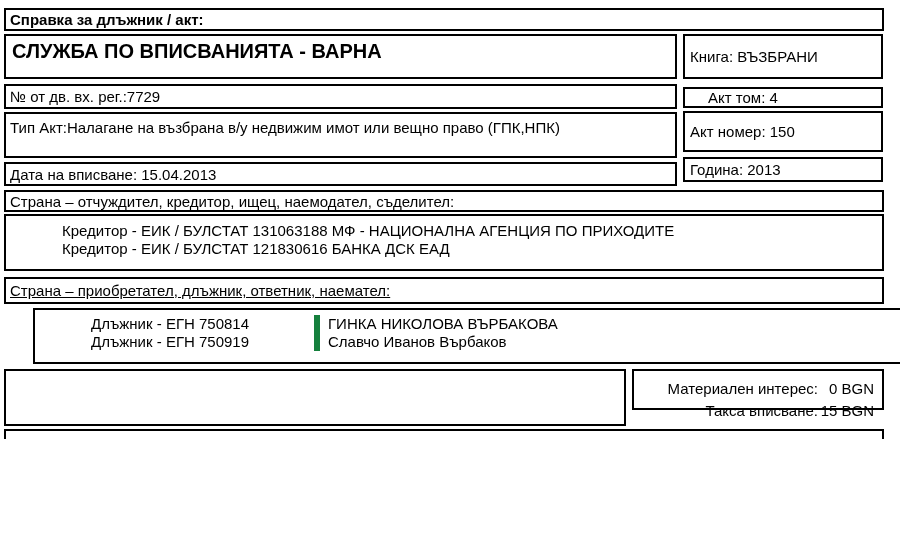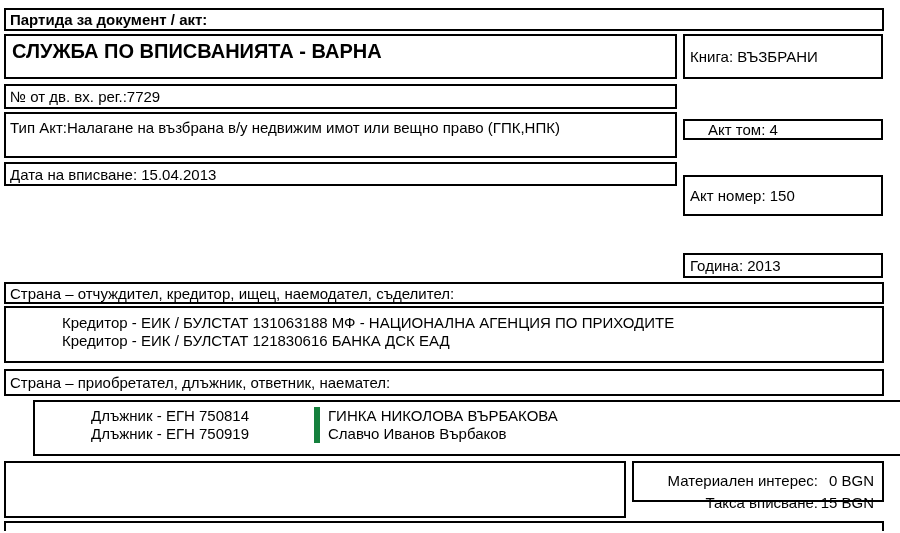--- a/index.html
+++ b/index.html
@@ -10,35 +10,35 @@
   }
   .page{position:relative;padding:8px 0 0 4px;width:884px;}
   .box{border:2px solid #000;box-sizing:border-box;background:#fff;}
 
   .header-box{
     width:880px;height:23px;display:flex;align-items:center;
     padding-left:4px;font-weight:bold;margin-bottom:3px;
   }
   .cols{display:flex;width:880px;}
   .col-left{width:673px;margin-right:6px;display:flex;flex-direction:column;}
-  .col-right{width:200px;display:flex;flex-direction:column;gap:32px;}
+  .col-right{width:200px;display:flex;flex-direction:column;}
 
   .office-box{height:45px;padding:4px 4px 0 6px;font-size:20px;font-weight:bold;margin-bottom:5px;}
   .reg-box{height:25px;display:flex;align-items:center;padding-left:4px;margin-bottom:3px;}
   .type-box{height:46px;padding:4px 10px 0 4px;line-height:19px;margin-bottom:4px;}
   .date-box{height:24px;display:flex;align-items:center;padding-left:4px;}
 
   .book-box{height:45px;display:flex;align-items:center;padding-left:5px;margin-bottom:8px;}
   .tom-box{height:21px;display:flex;align-items:center;padding-left:23px;margin-bottom:3px;}
   .num-box{height:41px;display:flex;align-items:center;padding-left:5px;margin-bottom:5px;}
   .year-box{height:25px;display:flex;align-items:center;padding-left:5px;}
 
   .section-header{width:880px;display:flex;align-items:center;padding-left:4px;}
   .sh1{height:22px;margin-top:4px;}
-  .sh2{height:27px;margin-top:6px;}
+  .sh2{height:27px;margin-top:6px;text-decoration:underline;}
 
   .list-box{width:880px;line-height:18px;}
   .creditors-box{height:57px;margin-top:2px;padding:6px 8px 0 56px;}
   .debtors-box{height:56px;margin-top:4px;padding:5px 8px 0 56px;margin-left:29px;}
   .debtor-row{display:flex;}
   .debtor-id{width:223px;flex:0 0 auto;}
   .debtor-name{border-left:6px solid #15803d;padding-left:8px;}
 
   .property-box{width:880px;height:95px;margin-top:5px;padding:7px 10px 0 56px;line-height:18px;}
 
@@ -49,21 +49,21 @@
   .fee-value{min-width:56px;text-align:right;white-space:pre;}
 
   .next-sliver{width:880px;height:10px;margin-top:3px;border-bottom:none;}
 </style>
 </head>
 <body>
 
 <div class="page">
 
   <div class="box header-box">
-    <span>Партида за документ / акт:</span>
+    <span>Справка за длъжник / акт:</span>
   </div>
 
   <div class="cols">
     <div class="col-left">
       <div class="box office-box">
         <span>СЛУЖБА ПО ВПИСВАНИЯТА - ВАРНА</span>
       </div>
       <div class="box reg-box">
         <span>№ от дв. вх. рег.:7729</span>
       </div>

